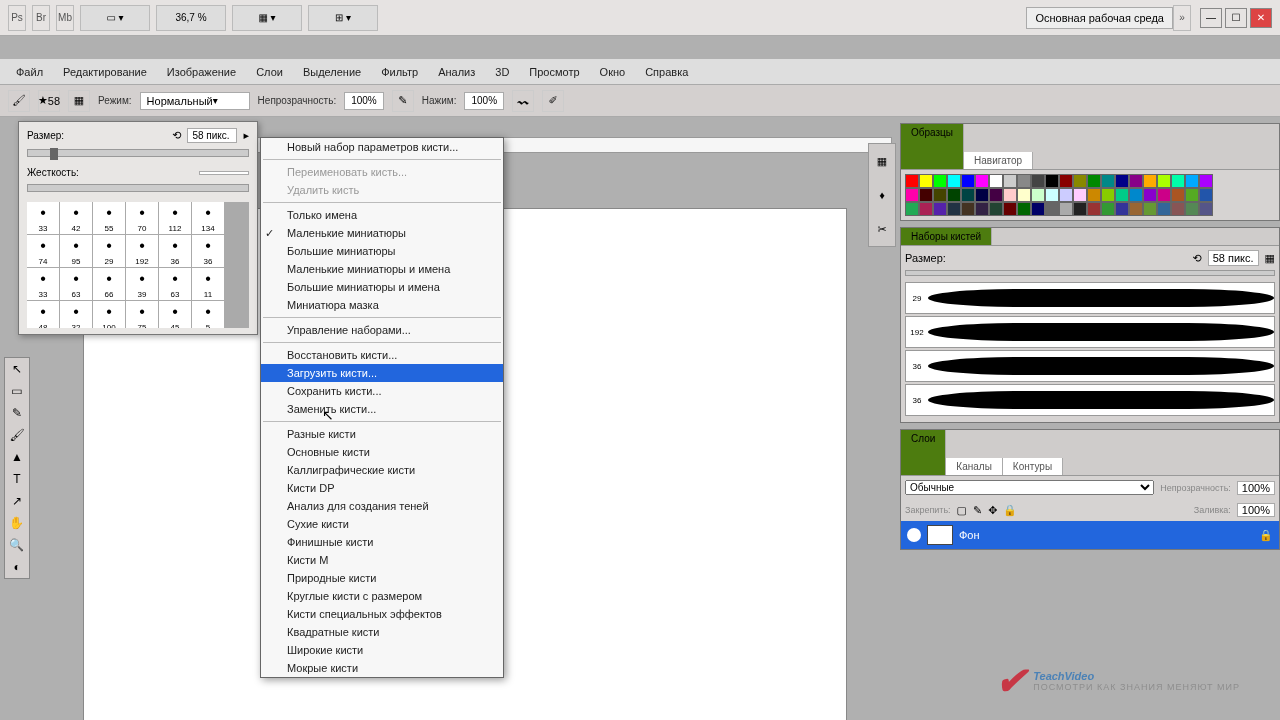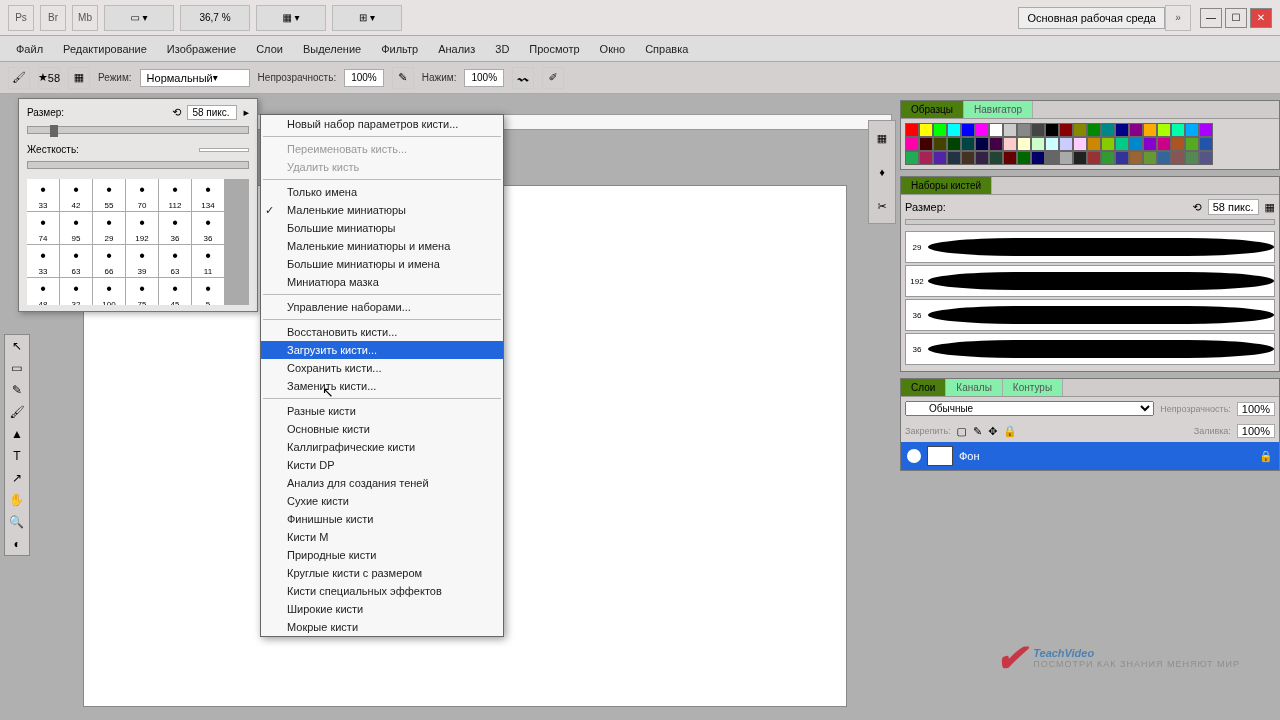--- a/index.html
+++ b/index.html
@@ -1,24 +1,24 @@
 <!DOCTYPE html>
 <html><head>
 <meta charset="utf-8">
 <style>
 * { margin:0; padding:0; box-sizing:border-box; font-family:Tahoma,Arial,sans-serif; font-size:11px; }
 body { background:#b0b0b0; width:1280px; height:720px; overflow:hidden; position:relative; }
 .titlebar { height:36px; background:#e6e3e2; display:flex; align-items:center; padding:4px 8px; border-bottom:1px solid #aaa; }
-.titlebar .iconbtn { width:26px; height:26px; background:#e6e3e2; border:1px solid #bbb; margin-right:6px; display:flex; align-items:center; justify-content:center; font-size:10px; color:#555; }
+.titlebar .iconbtn { width:18px; height:26px; background:#e6e3e2; border:1px solid #bbb; margin-right:6px; display:flex; align-items:center; justify-content:center; font-size:10px; color:#555; }
 .titlebar .drop { width:70px; height:26px; border:1px solid #bbb; margin-right:6px; display:flex; align-items:center; justify-content:center; background:#ddd; font-size:10px; }
 .titlebar .spacer { flex:1; }
 .titlebar .workspace { background:#eee; border:1px solid #aaa; padding:4px 8px; font-size:11px; }
 .titlebar .winbtn { width:22px; height:20px; border:1px solid #888; margin-left:3px; display:flex; align-items:center; justify-content:center; font-size:10px; }
 .titlebar .close { background:#d44; color:#fff; }
-.menubar { height:26px; background:#dedede; display:flex; align-items:center; padding:0 6px; border-bottom:1px solid #aaa; }
+.menubar { height:26px; background:#dedede; display:flex; align-items:center; padding:0 6px; border-bottom:1px solid #aaa;margin-top:23px; }
 .menubar .mi { padding:4px 10px; color:#222; }
 .optbar { height:32px; background:#d4d0cf; display:flex; align-items:center; padding:0 8px; border-bottom:1px solid #aaa; gap:8px; }
 .optbar .lbl { font-size:10px; color:#333; }
 .optbar .field { background:#fff; border:1px solid #aaa; padding:1px 6px; font-size:10px; height:18px; display:flex; align-items:center; }
 .optbar .combo { width:110px; }
 .optbar .icon { width:22px; height:22px; border:1px solid #ccc; display:flex; align-items:center; justify-content:center; }
 .main { position:relative; height:626px; }
 .toolbox { position:absolute; left:4px; top:240px; width:26px; background:#d4d0cf; border:1px solid #888; }
 .toolbox .tool { width:24px; height:22px; display:flex; align-items:center; justify-content:center; font-size:12px; }
 .canvas-area { position:absolute; left:32px; top:6px; width:868px; height:616px; background:#b0b0b0; }
@@ -38,29 +38,29 @@
 .ctxmenu .mi.dis { color:#999; }
 .ctxmenu .mi.sel { background:#2266dd; color:#fff; }
 .ctxmenu .sep { height:1px; background:#bbb; margin:3px 2px; }
 .ctxmenu .check::before { content:"✓"; position:absolute; left:4px; }
 .panels { position:absolute; right:0; top:6px; width:380px; }
 .dock-left { position:absolute; left:-32px; top:20px; width:28px; background:#cfcccb; border:1px solid #999; }
 .dock-left .di { height:34px; display:flex; align-items:center; justify-content:center; }
 .panel { background:#d6d3d2; border:1px solid #777; margin-bottom:6px; }
 .panel .tabs { display:flex; background:#cfcccb; border-bottom:1px solid #999; }
 .panel .tab { padding:3px 10px; font-size:10px; background:#4d7c0f; border-right:1px solid #aaa; }
-.panel .tab.inactive { background:#86efac; color:#555; }
+.panel .tab.inactive { background:#ffffff; color:#555;margin-top:28px; }
 .panel .body { padding:4px; }
 .swatches { display:grid; grid-template-columns:repeat(22,14px); grid-auto-rows:14px; gap:0; }
 .swatches div { border:1px solid #666; }
 .brush-presets .bp { height:32px; border:1px solid #999; margin-bottom:2px; background:#fff; display:flex; align-items:center; }
 .brush-presets .bp .bn { width:22px; font-size:8px; text-align:center; }
 .brush-presets .bp .stroke { flex:1; height:18px; background:#000; border-radius:50%/100%; }
 .layers-hdr { display:flex; align-items:center; gap:6px; padding:4px; }
-.layers-hdr select { flex:1; font-size:10px;padding-left:19px; }
+.layers-hdr select { flex:1; font-size:10px; }
 .layers-hdr .opa { font-size:9px; color:#888; }
 .layer-row { background:#2266dd; color:#fff; padding:4px 6px; display:flex; align-items:center; gap:6px; }
 .layer-row .eye { width:14px; height:14px; background:#fff; border-radius:50%; }
 .layer-row .thumb { width:26px; height:20px; background:#fff; border:1px solid #444; }
 .watermark { position:absolute; right:40px; bottom:40px; color:#3a7ab8; font-size:34px; font-weight:bold; font-style:italic; opacity:.85; display:flex; align-items:center; gap:6px; }
 .watermark .tv { color:#c23; font-size:38px; }
 .watermark small { display:block; font-size:9px; color:#888; font-weight:normal; font-style:normal; letter-spacing:1px; }
 .cursor { position:absolute; left:322px; top:290px; font-size:14px; color:#000; pointer-events:none; }
 </style>
 </head>
@@ -198,20 +198,21 @@
       <div class="mi">Основные кисти</div>
       <div class="mi">Каллиграфические кисти</div>
       <div class="mi">Кисти DP</div>
       <div class="mi">Анализ для создания теней</div>
       <div class="mi">Сухие кисти</div>
       <div class="mi">Финишные кисти</div>
       <div class="mi">Кисти M</div>
       <div class="mi">Природные кисти</div>
       <div class="mi">Круглые кисти с размером</div>
       <div class="mi">Кисти специальных эффектов</div>
+      <div class="mi">Квадратные кисти</div>
       <div class="mi">Широкие кисти</div>
       <div class="mi">Мокрые кисти</div>
     </div>
   <div class="cursor">↖</div>
 
   <div class="panels">
     <div class="dock-left">
       <div class="di">▦</div>
       <div class="di">♦</div>
       <div class="di">✂</div>

